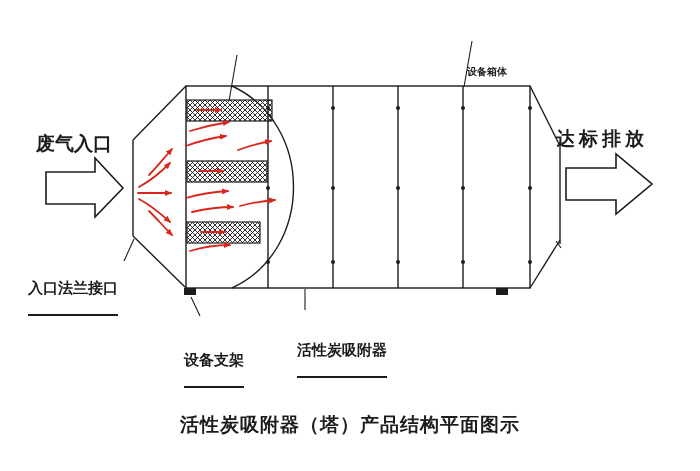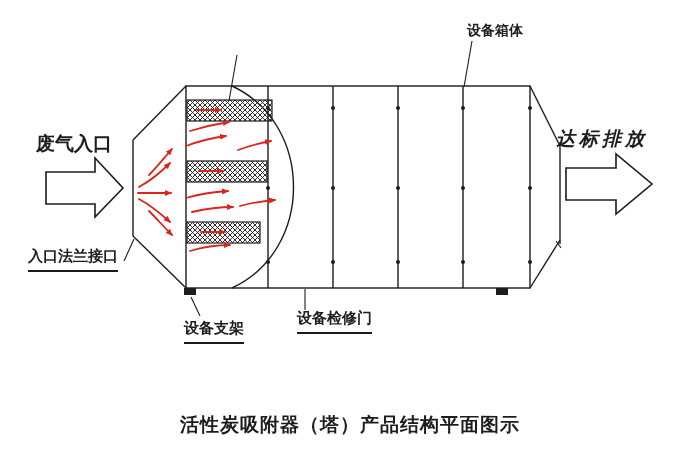--- a/index.html
+++ b/index.html
@@ -12,25 +12,25 @@
   .canvas{position:relative;width:700px;height:471px;background:var(--background,#fff);overflow:hidden;}
   .canvas > svg{position:absolute;left:0;top:0;}
   .ln{fill:none;stroke:var(--line,#1c1c1c);stroke-width:1.4;}
   .ln-thin{fill:none;stroke:var(--line,#1c1c1c);stroke-width:1.1;}
   .fillb{fill:var(--line,#1c1c1c);stroke:none;}
   .plate{fill:url(#hatch);stroke:var(--line,#1c1c1c);stroke-width:1.2;}
   .blockarrow{fill:#ffffff;stroke:var(--line,#1c1c1c);stroke-width:1.6;stroke-linejoin:miter;}
   .flow{fill:none;stroke:var(--flow,#d9261c);stroke-width:1.8;stroke-linecap:round;}
   .flowhead{fill:var(--flow,#d9261c);stroke:none;}
   .lbl{position:absolute;color:var(--line,#1c1c1c);font-weight:700;white-space:nowrap;line-height:1.15;}
-  .sm{font-size:14px;}
+  .sm{font-size:10px;margin-top:44px;}
   .md{font-size:15px;}
   .lg{font-size:19px;text-align:right;}
-  .sp{letter-spacing:4px;font-style:italic;}
-  .underlined{border-bottom:2px solid var(--line,#1c1c1c);padding-bottom:5px;}
+  .sp{letter-spacing:4px;}
+  .underlined{border-bottom:2px solid var(--line,#1c1c1c);padding-bottom:17px;margin-top:32px;}
   .title{position:absolute;left:0;width:700px;text-align:center;top:412px;font-size:19px;font-weight:700;letter-spacing:1px;color:var(--line,#1c1c1c);}
 </style>
 </head>
 <body>
 
 <div class="canvas">
 
   <svg width="700" height="471" viewBox="0 0 700 471">
     <defs>
       <pattern id="hatch" width="5" height="5" patternUnits="userSpaceOnUse">
@@ -125,17 +125,17 @@
 
   <div class="lbl lg" style="left:36px;top:133px;">废气入口</div>
 
   <div class="lbl lg sp" style="left:556px;top:128px;">达标排放</div>
 
   <div class="lbl md underlined" style="left:28px;top:248px;">入口法兰接口</div>
 
 
   <div class="lbl md underlined" style="left:184px;top:320px;">设备支架</div>
 
-  <div class="lbl md underlined" style="left:297px;top:310px;">设备检修门</div>
+  <div class="lbl md underlined" style="left:297px;top:310px;">活性炭吸附器</div>
 
   <div class="title">活性炭吸附器（塔）产品结构平面图示</div>
 
 </div>
 
 </body></html>

